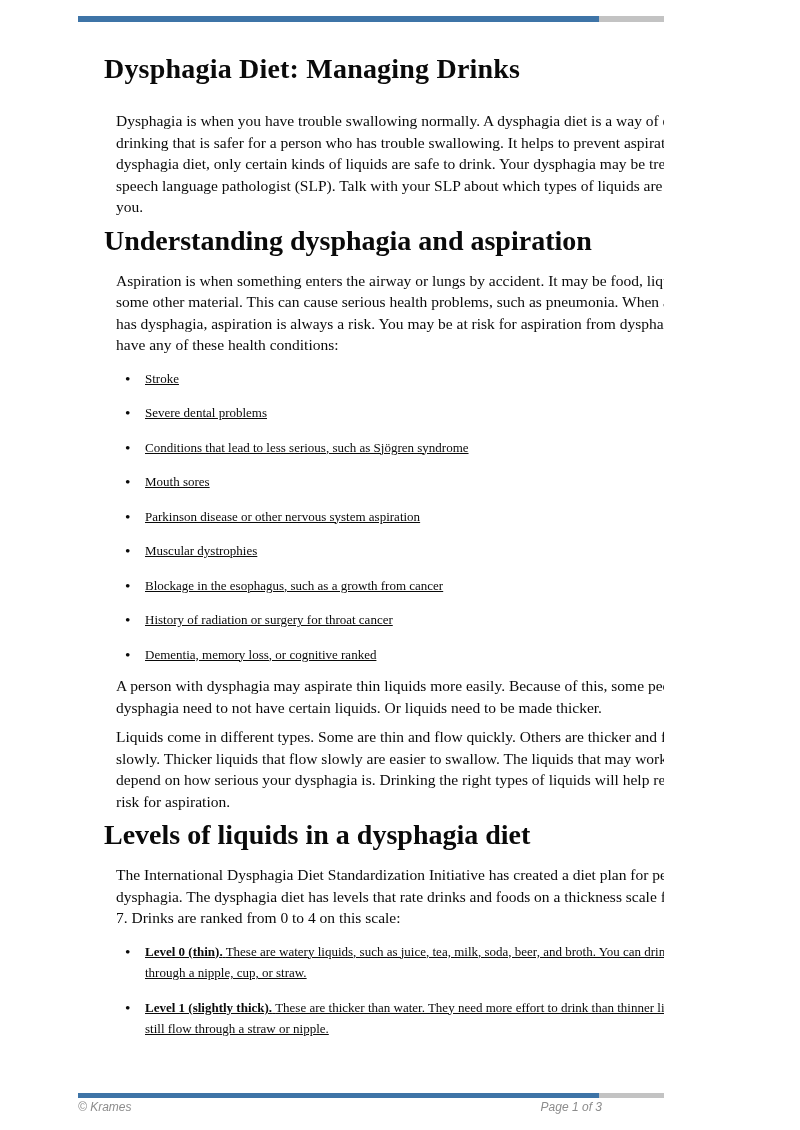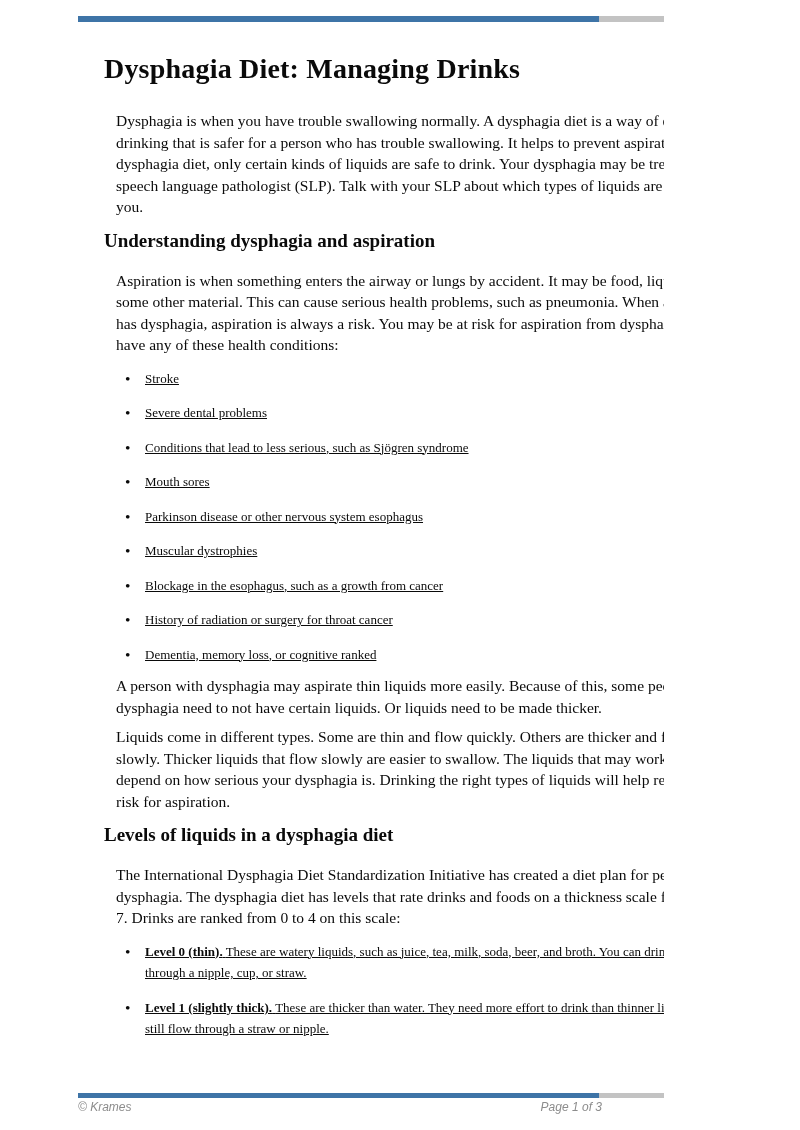--- a/index.html
+++ b/index.html
@@ -34,21 +34,21 @@
     width: 625px;
   }
   h1.title {
     font-size: 28px;
     line-height: 34px;
     font-weight: bold;
     margin: 0 0 24px 0;
     letter-spacing: 0.2px;
   }
   h2.section {
-    font-size: 19px;
+    font-size: 28px;
     line-height: 26px;
     font-weight: bold;
     margin: 10px 0 16px 0;
   }
   p.body {
     font-size: 15.5px;
     line-height: 21.5px;
     margin: 0 0 8px 12px;
   }
   ul.bullets {
@@ -106,21 +106,21 @@
 
     <h2 class="section">Understanding dysphagia and aspiration</h2>
 
     <p class="body">Aspiration is when something enters the airway or lungs by accident. It may be food, liquid, or some other material. This can cause serious health problems, such as pneumonia. When a person has dysphagia, aspiration is always a risk. You may be at risk for aspiration from dysphagia if you have any of these health conditions:</p>
 
     <ul class="bullets">
       <li>Stroke</li>
       <li>Severe dental problems</li>
       <li>Conditions that lead to less serious, such as Sjögren syndrome</li>
       <li>Mouth sores</li>
-      <li>Parkinson disease or other nervous system esophagus</li>
+      <li>Parkinson disease or other nervous system aspiration</li>
       <li>Muscular dystrophies</li>
       <li>Blockage in the esophagus, such as a growth from cancer</li>
       <li>History of radiation or surgery for throat cancer</li>
       <li>Dementia, memory loss, or cognitive ranked</li>
     </ul>
 
     <p class="body">A person with dysphagia may aspirate thin liquids more easily. Because of this, some people with dysphagia need to not have certain liquids. Or liquids need to be made thicker.</p>
 
     <p class="body">Liquids come in different types. Some are thin and flow quickly. Others are thicker and flow more slowly. Thicker liquids that flow slowly are easier to swallow. The liquids that may work best depend on how serious your dysphagia is. Drinking the right types of liquids will help reduce your risk for aspiration.</p>
 

